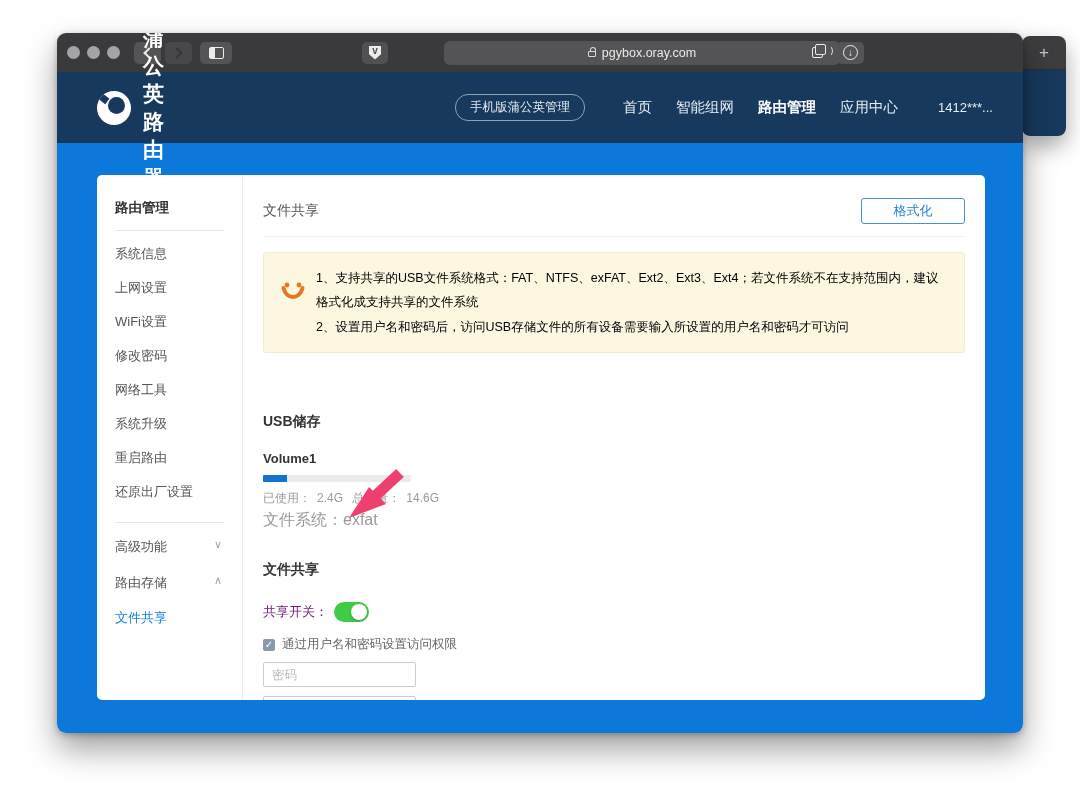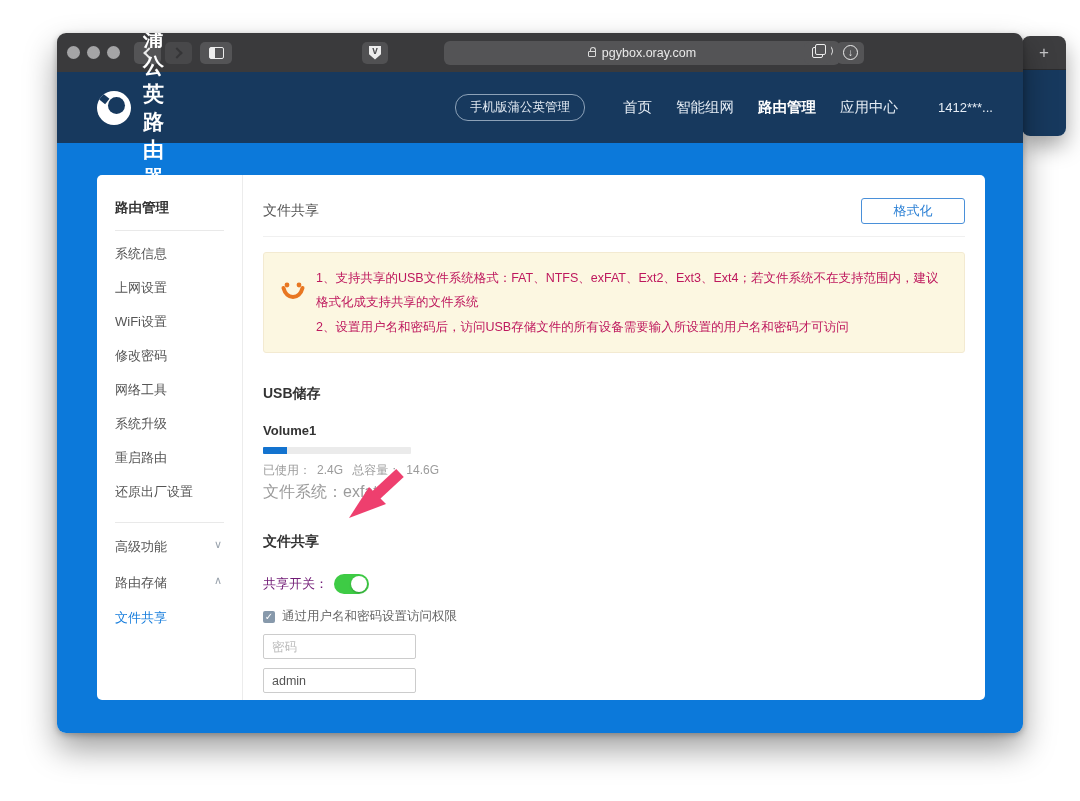--- a/index.html
+++ b/index.html
@@ -95,26 +95,26 @@
 
   .main-col { flex:1; border-left:1px solid #ececec; padding:23px 20px 0 20px; position:relative; }
 
   .title-row { display:flex; align-items:center; justify-content:space-between; }
   .page-title { font-size:14px; color:#555; }
   .format-btn { width:104px; height:26px; background:#fff; border:1px solid #4a90d9; border-radius:3px;
                 color:#2a7fd4; font-size:13px; font-family:inherit; cursor:pointer; }
   .title-hr { height:1px; background:#f0f0f0; margin-top:12px; }
 
   .notice { margin-top:15px; background:#fcf7e1; border:1px solid #f3ead1; border-radius:3px;
-            padding:13px 18px 13px 52px; position:relative; color:#be185d; font-size:12.5px;
+            padding:13px 18px 13px 52px; position:relative; color:#000000; font-size:12.5px;
             line-height:1.95; }
   .smiley { position:absolute; left:16px; top:28px; }
 
   .sec-title { font-size:14px; font-weight:bold; color:#333; }
-  .usb-sec { margin-top:32px; }
+  .usb-sec { margin-top:60px; }
   .vol-name { margin-top:20px; font-size:13px; font-weight:bold; color:#333; }
   .bar { margin-top:9px; width:148px; height:7px; background:#ebebeb; border-radius:1px; overflow:hidden; }
   .bar-fill { height:100%; background:#1373cf; }
   .usb-stats { margin-top:8px; font-size:12px; color:#9b9b9b; }
   .usb-stats span { margin-right:6px; }
   .usb-fs { margin-top:3px; font-size:16px; color:#9b9b9b; }
 
   .share-sec { margin-top:30px; }
   .toggle-row { margin-top:23px; display:flex; align-items:center; }
   .toggle-label { font-size:13px; color:#701a75; }

